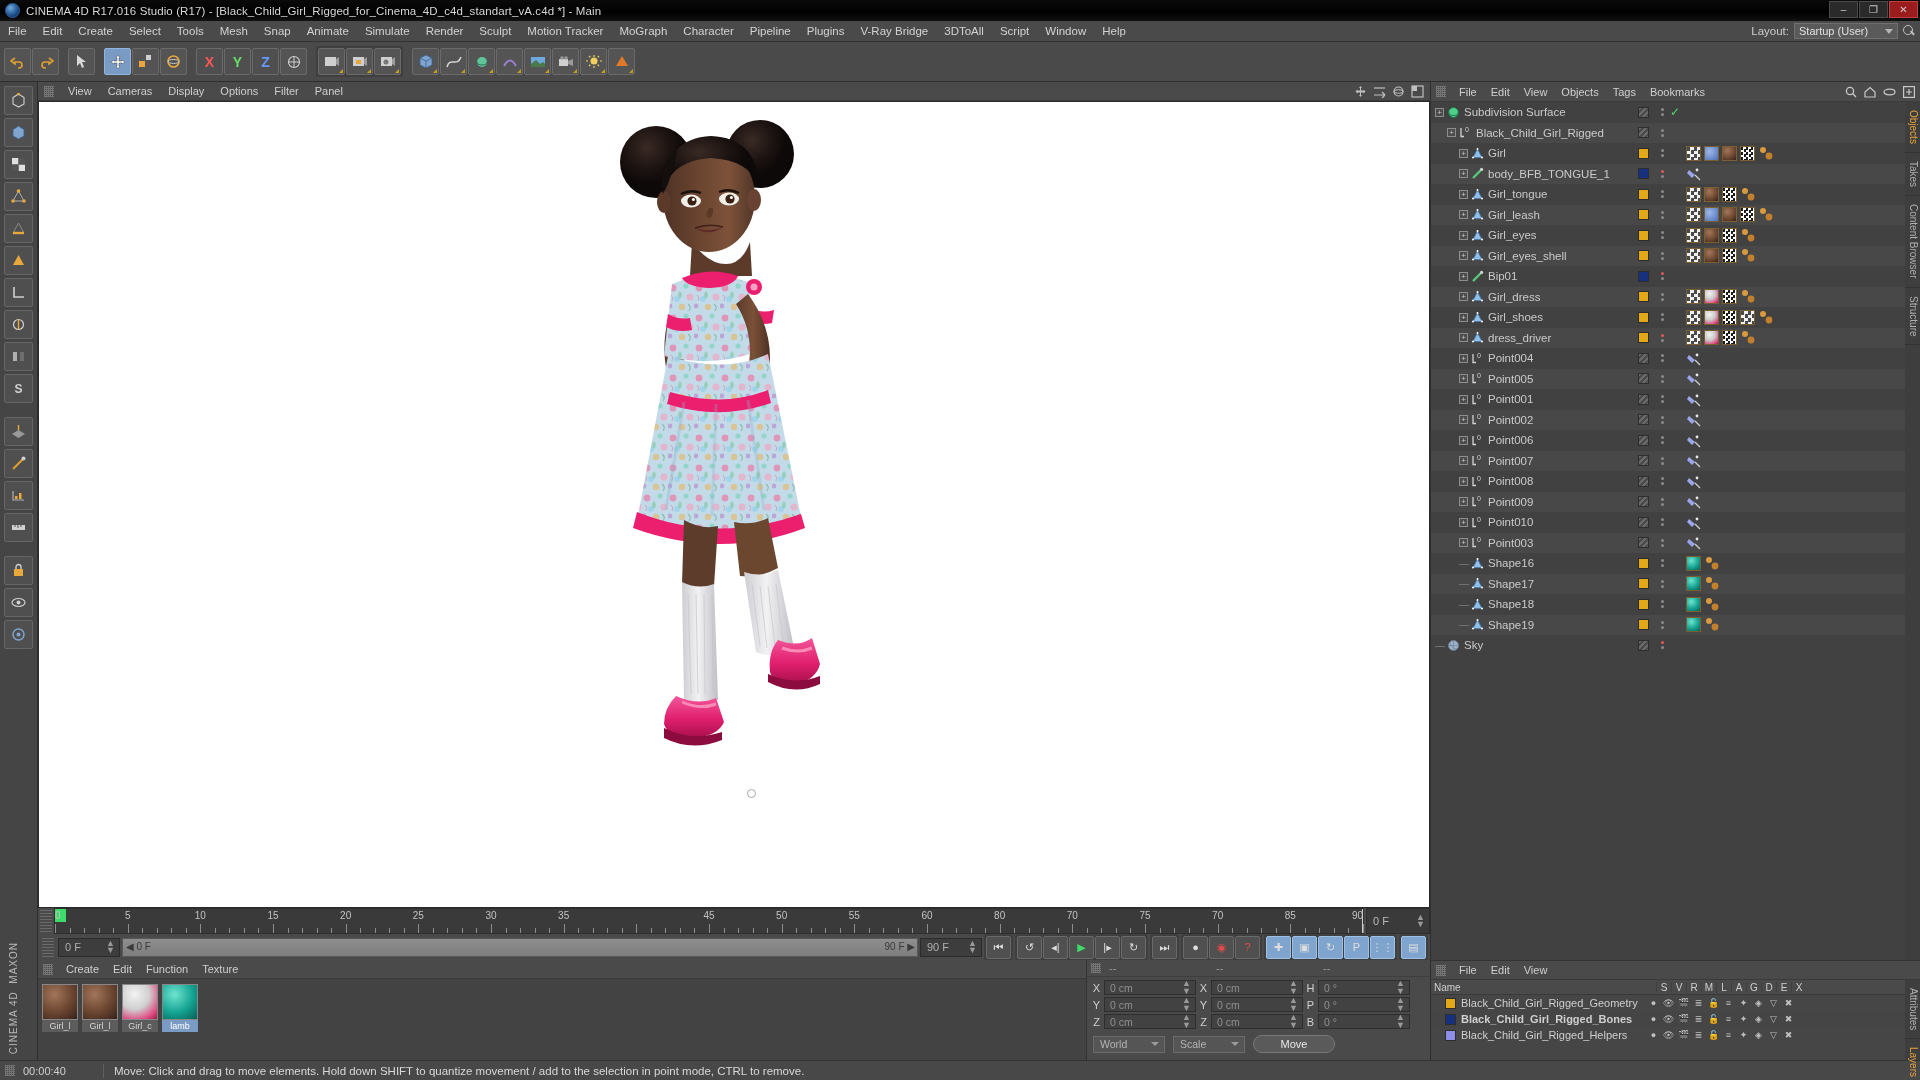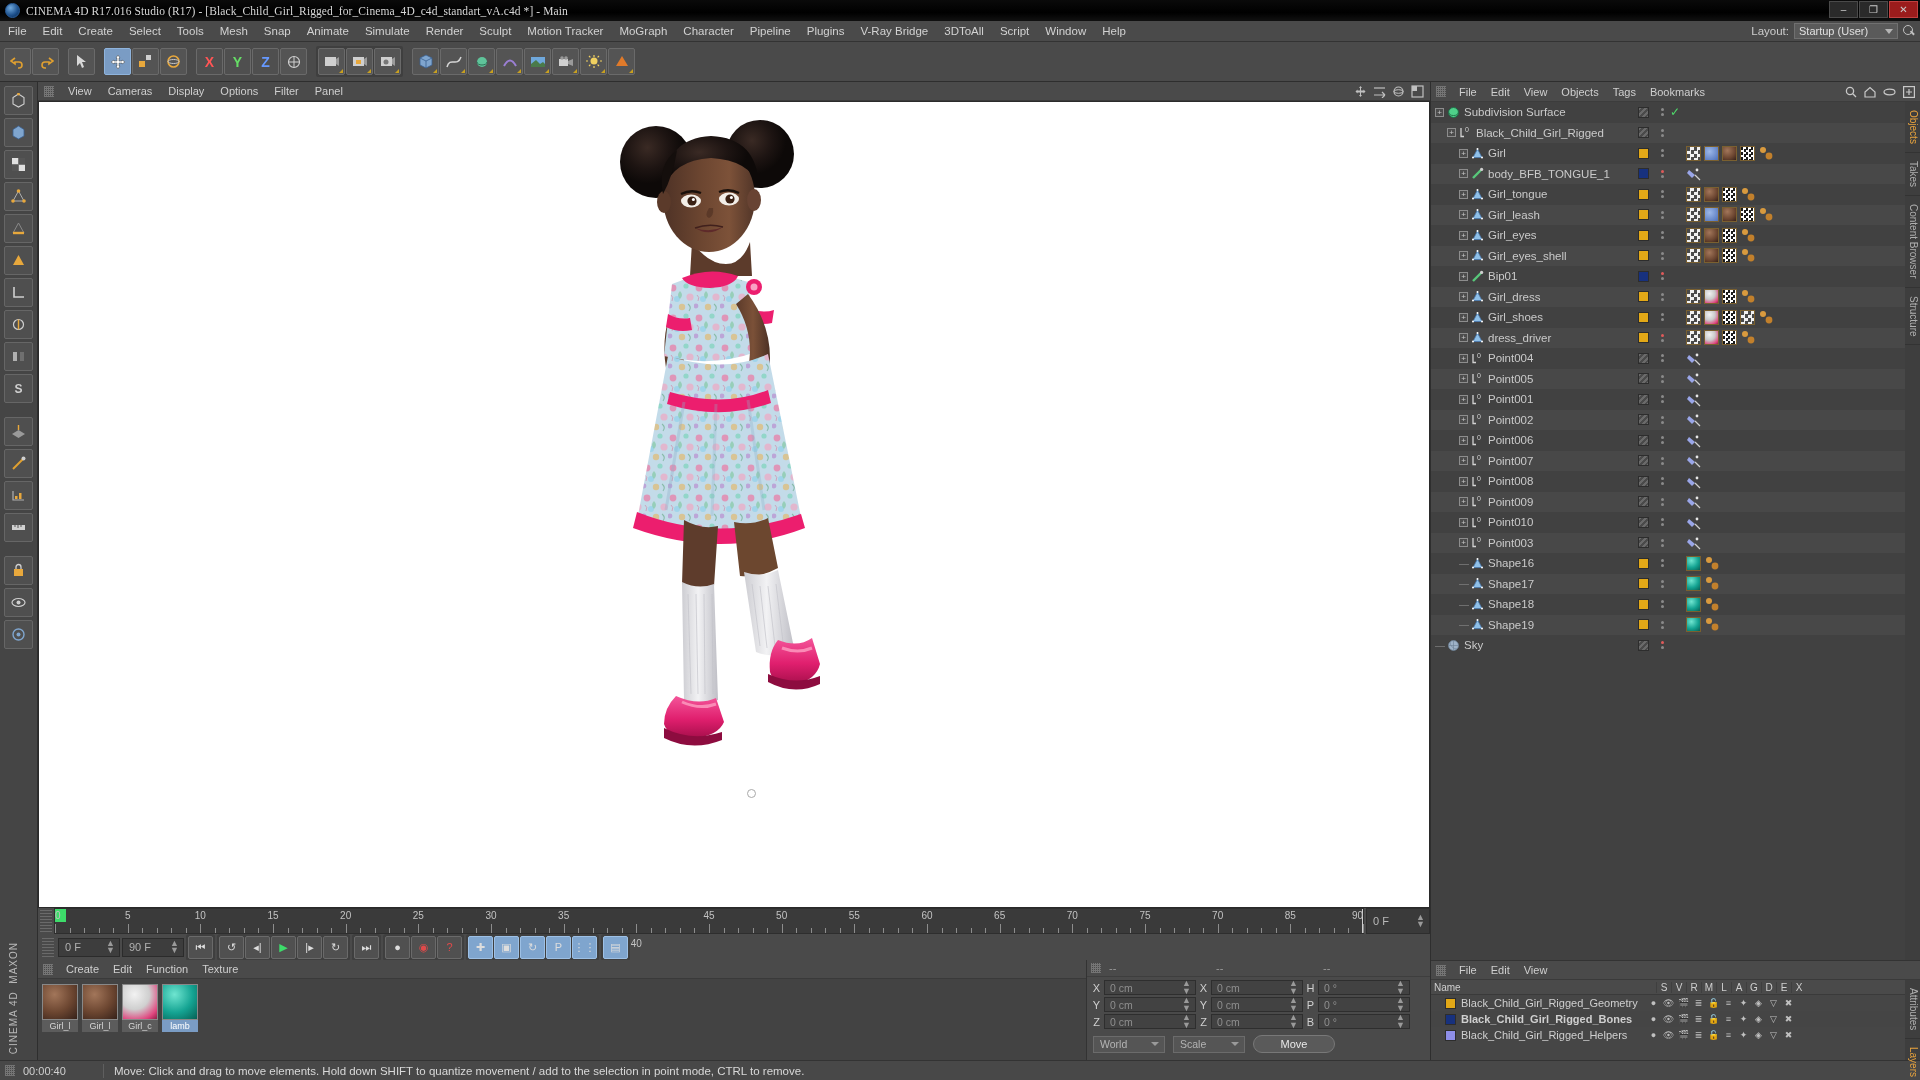--- a/index.html
+++ b/index.html
@@ -6,21 +6,21 @@
   * { box-sizing: border-box; margin:0; padding:0; }
   html,body { width:1920px; height:1080px; overflow:hidden; background:#3c3c3c;
     font-family:"Liberation Sans", sans-serif; -webkit-font-smoothing:antialiased; }
 
   
   .titlebar { height:21px; background:linear-gradient(to bottom,#0a0a0a,#000 60%,#111);
     display:flex; align-items:center; position:relative; }
   .tb-logo { width:15px; height:15px; border-radius:50%; margin:0 6px 0 5px;
     background:radial-gradient(circle at 35% 30%, #6fa8dc, #1c4f8b 60%, #0a2544);
     border:1px solid #2a5f9e; flex:none; }
-  .tb-title { color:#d8d8d8; font-size:11.5px; letter-spacing:.1px; white-space:nowrap;font-family:Liberation Serif, serif; }
+  .tb-title { color:#d8d8d8; font-size:11.5px; letter-spacing:.1px; white-space:nowrap; }
   .tb-btns { position:absolute; right:2px; top:1px; display:flex; gap:1px; }
   .tb-btn { width:29px; height:17px; background:#2a2a2a; border:1px solid #4a4a4a;
     color:#c8c8c8; font-size:10px; display:flex; align-items:center; justify-content:center; }
   .tb-btn.close { background:#9b1c1c; border-color:#c04040; }
 
   
   .menubar { height:21px; background:#4a4a4a; border-bottom:1px solid #333;
     display:flex; align-items:center; position:relative; }
   .menubar .mi { color:#d2d2d2; font-size:11.5px; padding:0 8px; line-height:21px; white-space:nowrap; }
   .layout-area { position:absolute; right:4px; display:flex; align-items:center; gap:5px; }
@@ -754,37 +754,41 @@
             <div class="tl-lbl" style="left: 16.6667%;">15</div>
             <div class="tl-lbl" style="left: 22.2222%;">20</div>
             <div class="tl-lbl" style="left: 27.7778%;">25</div>
             <div class="tl-lbl" style="left: 33.3333%;">30</div>
             <div class="tl-lbl" style="left: 38.8889%;">35</div>
             <div class="tl-lbl" style="left: 44.4444%; margin-top: 28px;">40</div>
             <div class="tl-lbl" style="left: 50%;">45</div>
             <div class="tl-lbl" style="left: 55.5556%;">50</div>
             <div class="tl-lbl" style="left: 61.1111%;">55</div>
             <div class="tl-lbl" style="left: 66.6667%;">60</div>
-            <div class="tl-lbl" style="left: 72.2222%;">65</div>
+            <div class="tl-lbl" style="left: 72.2222%;">80</div>
             <div class="tl-lbl" style="left: 77.7778%;">70</div>
             <div class="tl-lbl" style="left: 83.3333%;">75</div>
             <div class="tl-lbl" style="left: 88.8889%;">70</div>
             <div class="tl-lbl" style="left: 94.4444%;">85</div>
             <div class="tl-lbl" style="left: 100%; transform: translateX(-100%);">90</div>
           </div>
         <div class="tl-fend">
           <span>0 F</span>
           <span class="spin">▲<br>▼</span>
         </div>
       </div>
       <div class="tl-row2">
         <div class="tl-grip" style="height:20px"></div>
         <div class="numfield">
           <span>0 F</span>
           <span class="spin">▲<br>▼</span>
+        </div>
+        <div class="scrubber">
+          <span class="cur">◀ <span>0 F</span></span>
+          <span class="scrub-right"><span>90 F</span> ▶</span>
         </div>
         <div class="numfield">
           <span>90 F</span>
           <span class="spin">▲<br>▼</span>
         </div>
         <div class="pgroup">
           <div class="pbtn">⏮</div>
         </div>
         <div class="pgroup">
           <div class="pbtn">↺</div>

